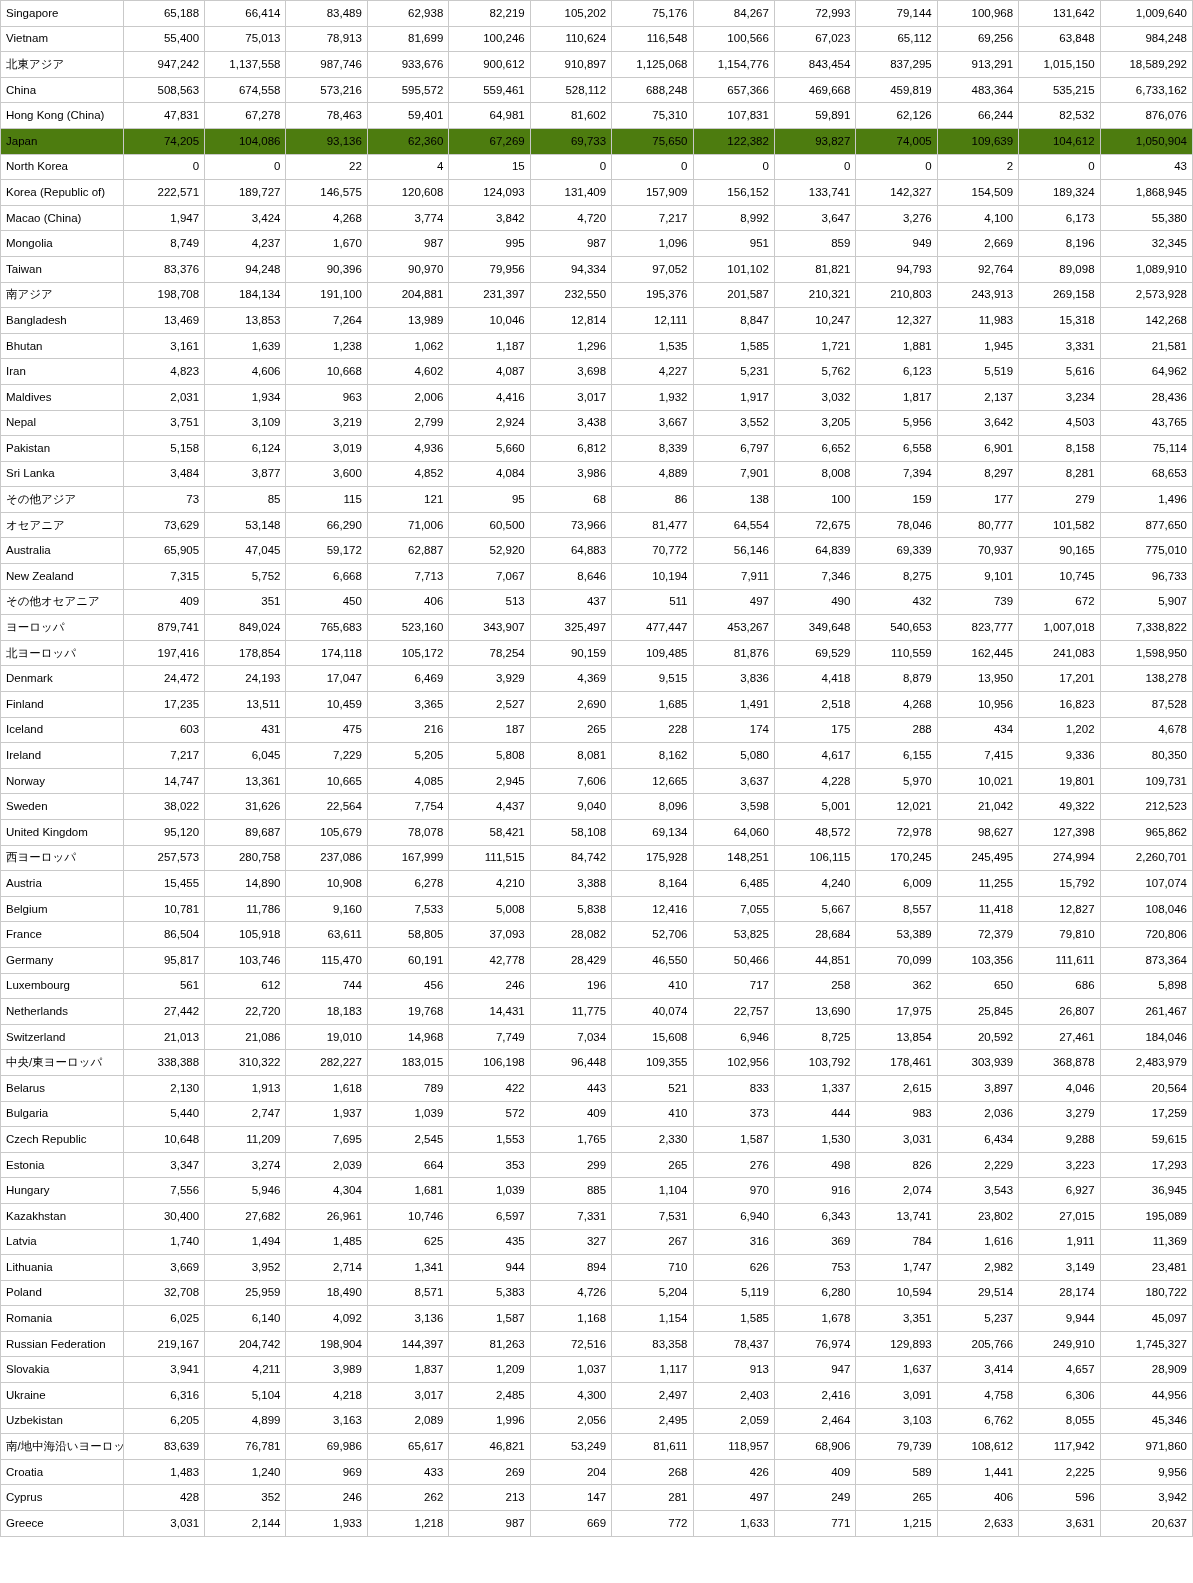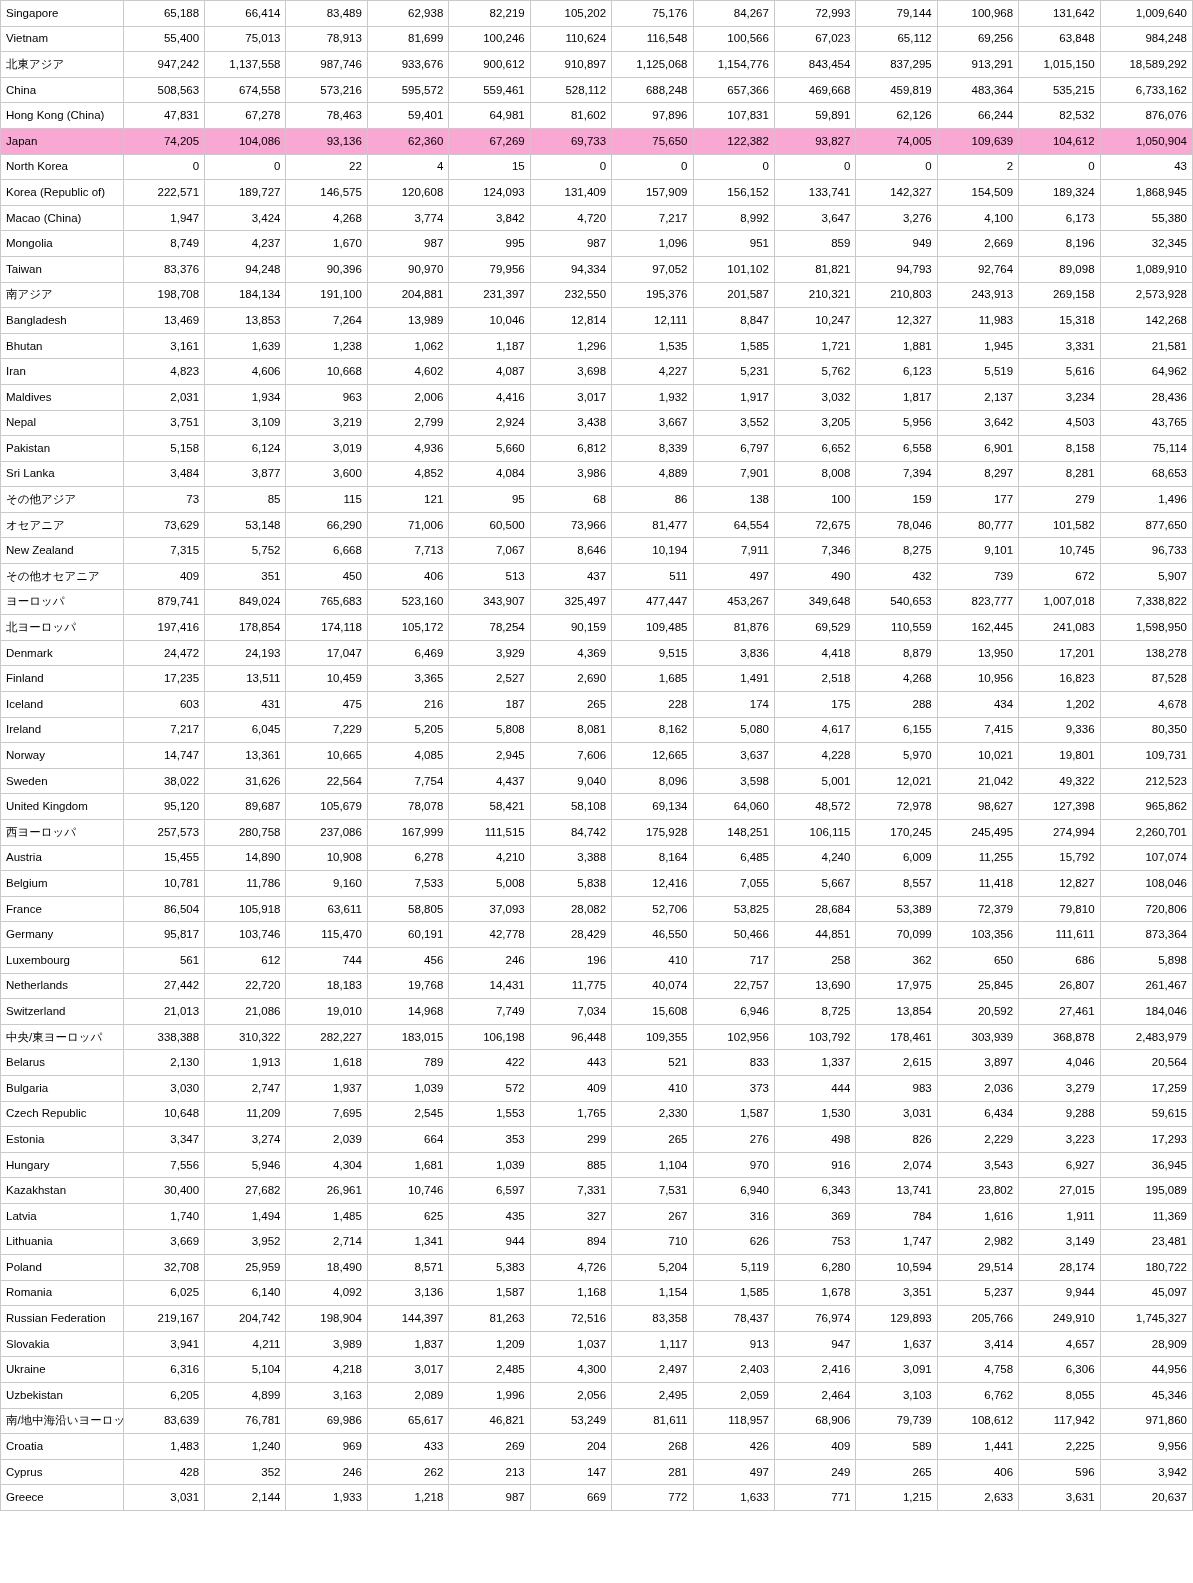--- a/index.html
+++ b/index.html
@@ -30,21 +30,21 @@
     line-height: 23px;
   }
   td.label {
     text-align: left;
     width: 113px;
   }
   td.num {
     text-align: right;
   }
   tr.highlight td {
-    background: #f9a8d4;
+    background: #4d7c0f;
   }
   
   col.c-label { width: 113px; }
   col.c-m { width: 75px; }
   col.c-total { width: 85px; }
 </style>
 </head>
 <body>
 
 <div class="sheet">
@@ -131,21 +131,21 @@
           <td class="num">6,733,162</td>
         </tr>
         <tr>
           <td class="label">Hong Kong (China)</td>
           <td class="num">47,831</td>
           <td class="num">67,278</td>
           <td class="num">78,463</td>
           <td class="num">59,401</td>
           <td class="num">64,981</td>
           <td class="num">81,602</td>
-          <td class="num">97,896</td>
+          <td class="num">75,310</td>
           <td class="num">107,831</td>
           <td class="num">59,891</td>
           <td class="num">62,126</td>
           <td class="num">66,244</td>
           <td class="num">82,532</td>
           <td class="num">876,076</td>
         </tr>
         <tr class="highlight">
           <td class="label">Japan</td>
           <td class="num">74,205</td>
@@ -396,20 +396,36 @@
           <td class="num">73,966</td>
           <td class="num">81,477</td>
           <td class="num">64,554</td>
           <td class="num">72,675</td>
           <td class="num">78,046</td>
           <td class="num">80,777</td>
           <td class="num">101,582</td>
           <td class="num">877,650</td>
         </tr>
         <tr>
+          <td class="label">Australia</td>
+          <td class="num">65,905</td>
+          <td class="num">47,045</td>
+          <td class="num">59,172</td>
+          <td class="num">62,887</td>
+          <td class="num">52,920</td>
+          <td class="num">64,883</td>
+          <td class="num">70,772</td>
+          <td class="num">56,146</td>
+          <td class="num">64,839</td>
+          <td class="num">69,339</td>
+          <td class="num">70,937</td>
+          <td class="num">90,165</td>
+          <td class="num">775,010</td>
+        </tr>
+        <tr>
           <td class="label">New Zealand</td>
           <td class="num">7,315</td>
           <td class="num">5,752</td>
           <td class="num">6,668</td>
           <td class="num">7,713</td>
           <td class="num">7,067</td>
           <td class="num">8,646</td>
           <td class="num">10,194</td>
           <td class="num">7,911</td>
           <td class="num">7,346</td>
@@ -733,21 +749,21 @@
           <td class="num">521</td>
           <td class="num">833</td>
           <td class="num">1,337</td>
           <td class="num">2,615</td>
           <td class="num">3,897</td>
           <td class="num">4,046</td>
           <td class="num">20,564</td>
         </tr>
         <tr>
           <td class="label">Bulgaria</td>
-          <td class="num">3,030</td>
+          <td class="num">5,440</td>
           <td class="num">2,747</td>
           <td class="num">1,937</td>
           <td class="num">1,039</td>
           <td class="num">572</td>
           <td class="num">409</td>
           <td class="num">410</td>
           <td class="num">373</td>
           <td class="num">444</td>
           <td class="num">983</td>
           <td class="num">2,036</td>

